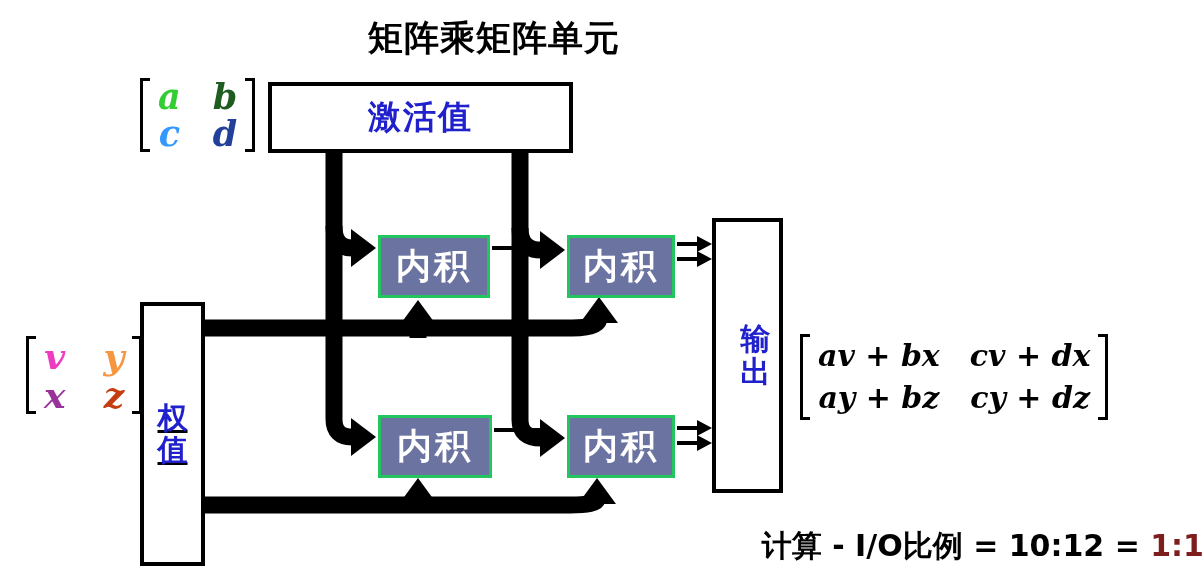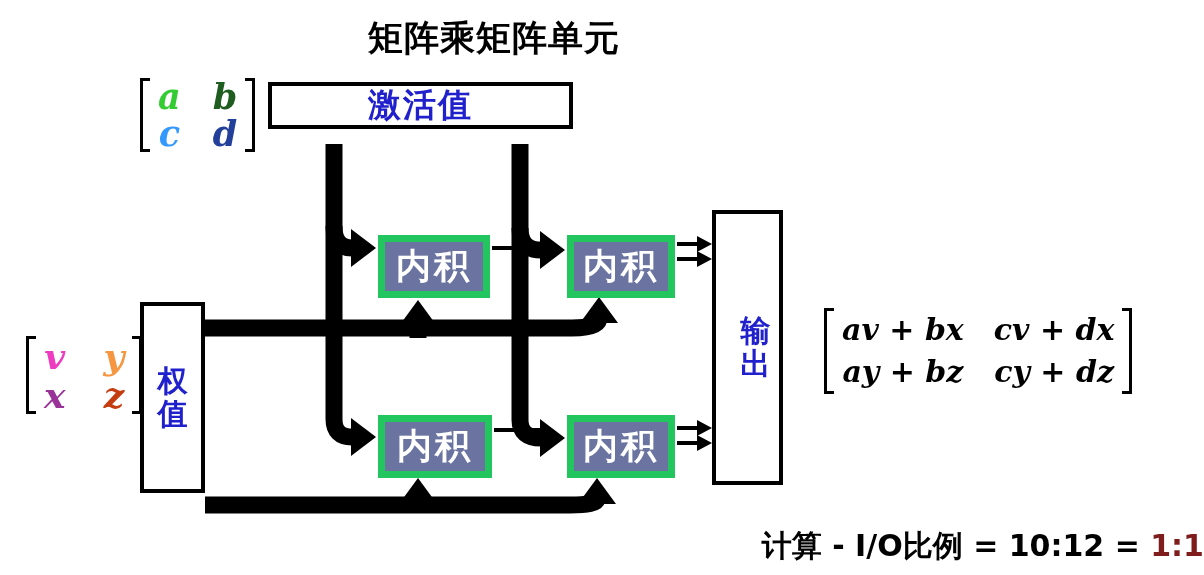--- a/index.html
+++ b/index.html
@@ -12,28 +12,28 @@
   #title{
     left:330px;top:15px;width:290px;text-align:right;
     font-size:35px;font-weight:bold;color:#000;letter-spacing:1px;white-space:nowrap;
   }
   
   .wbox{
     background:#fff;border:4px solid #000;box-sizing:border-box;
     display:flex;align-items:center;justify-content:center;z-index:3;
   }
   .blue-label{color:#2020cc;font-weight:bold;}
-  #activation-box{left:268px;top:82px;width:305px;height:47px;}
+  #activation-box{left:268px;top:82px;width:305px;height:71px;}
   #activation-box .blue-label{font-size:33px;letter-spacing:2px;}
-  #weights-box{left:140px;top:302px;width:65px;height:191px;}
-  #output-box{left:712px;top:210px;width:71px;height:275px;padding-left:16px;}
+  #weights-box{left:140px;top:302px;width:65px;height:264px;text-decoration:underline;}
+  #output-box{left:712px;top:218px;width:71px;height:275px;padding-left:16px;}
   .vtext{width:34px;font-size:30px;line-height:1.08;text-align:center;word-break:break-all;}
   
   .ipbox{
-    background:#6b74a0;border:7px solid #22c55e;box-sizing:border-box;
+    background:#6b74a0;border:3px solid #22c55e;box-sizing:border-box;
     display:flex;align-items:center;justify-content:center;z-index:3;
     color:#ffffff;font-weight:bold;font-size:35px;letter-spacing:3px;
   }
   #ip-tl{left:378px;top:235px;width:112px;height:63px;}
   #ip-tr{left:567px;top:235px;width:108px;height:63px;}
   #ip-bl{left:378px;top:415px;width:114px;height:63px;}
   #ip-br{left:567px;top:415px;width:108px;height:63px;}
   
   #wires{left:0;top:0;z-index:2;}
   
@@ -43,21 +43,21 @@
   .bracket.rb{border-left:none;}
   .mgrid{
     display:grid;grid-template-columns:auto auto;align-items:center;
     padding:1px 8px;text-align:center;
     font-family:"DejaVu Serif",serif;font-style:italic;font-weight:bold;
   }
   #activation-matrix{left:140px;top:78px;height:74px;}
   #activation-matrix .mgrid{font-size:35px;line-height:1.0;column-gap:32px;row-gap:2px;}
   #weight-matrix{left:26px;top:336px;height:78px;}
   #weight-matrix .mgrid{font-size:36px;line-height:1.0;column-gap:38px;row-gap:2px;}
-  #output-matrix{left:800px;top:308px;height:86px;margin-left:24px;}
+  #output-matrix{left:800px;top:334px;height:86px;}
   #output-matrix .mgrid{font-size:30px;line-height:1.25;column-gap:30px;color:#000;white-space:nowrap;}
   
   #caption{
     right:0px;top:526px;font-size:30px;font-weight:bold;color:#000;white-space:nowrap;
   }
 </style>
 </head>
 <body>
 
 <div id="stage">

